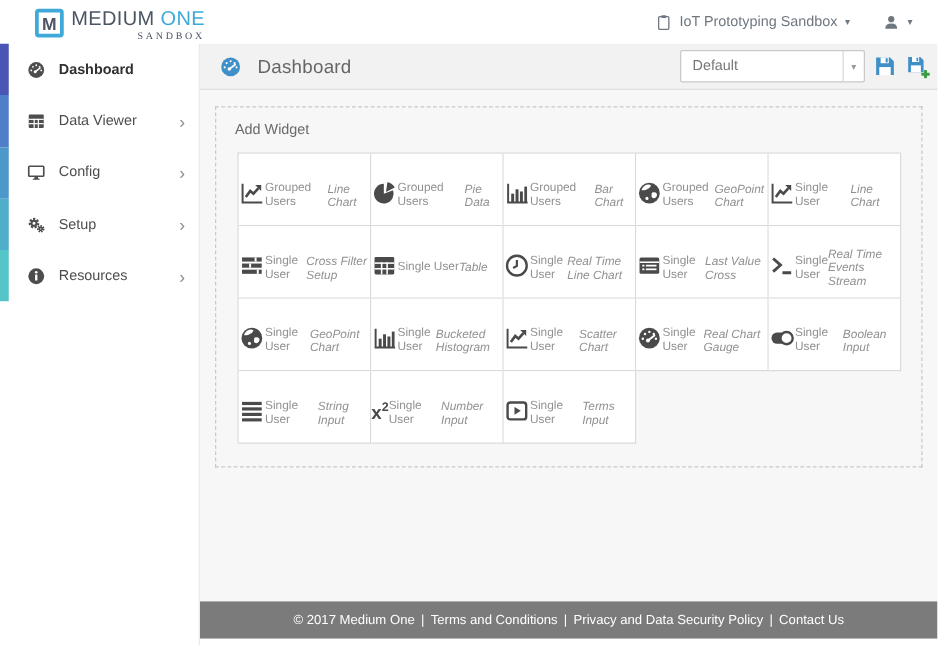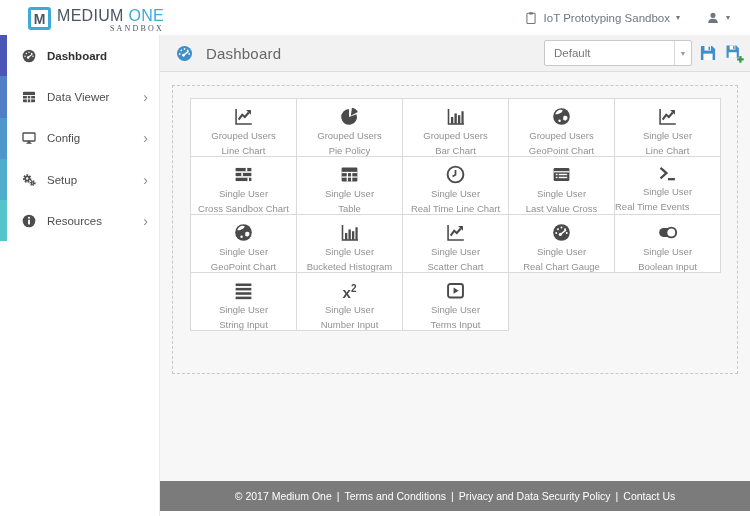--- a/index.html
+++ b/index.html
@@ -44,27 +44,27 @@
                 align-items:center; justify-content:center; font-size:8px; color:#999; }
   .save-btn { color:#3f8fc9; cursor:pointer; }
   .save-btn svg { width:20px; height:20px; display:block; }
 
   .page { flex:1; position:relative; background:#f7f7f7; }
   .panel { position:absolute; left:12px; top:13px; width:566px; height:289px; border:1px dashed #c9c9c9; }
   .panel-title { margin:12px 0 0 15px; font-size:11.5px; color:#6a6a6a; }
   .grid { margin:12px 0 0 17px; display:inline-grid; grid-template-columns:repeat(5,106px);
           border-left:1px solid #dadada; border-top:1px solid #dadada; }
   .cell { width:106px; height:58px; background:#fff; border-right:1px solid #dadada; border-bottom:1px solid #dadada;
-          display:flex; flex-direction:column; align-items:center; padding-top:6px; cursor:pointer; }
+          display:flex; flex-direction:row; align-items:center; padding-top:6px; cursor:pointer; }
   .w-icon { height:23px; display:flex; align-items:center; color:#4a4a4a; }
   .w-icon svg { width:21px; height:21px; display:block; }
   .supx { font-size:15px; font-weight:bold; color:#4a4a4a; line-height:19px; }
   .supx sup { font-size:10px; }
   .w-l1 { font-size:9.5px; color:#919191; margin-top:2px; }
-  .w-l2 { font-size:9.5px; color:#919191; margin-top:4px; }
+  .w-l2 { font-size:9.5px; color:#919191; margin-top:4px;font-style:italic; }
 
   .footer { height:30px; background:#7b7b7b; display:flex; align-items:center; justify-content:center;
             color:#fff; font-size:10.5px; gap:5px; }
   .footer .flink { cursor:pointer; }
   .bottom-strip { height:5px; background:#fff; }
 </style>
 </head>
 <body>
 
 <div class="app">
@@ -214,41 +214,42 @@
                 </g>
                 <rect x="15.7" y="18.2" width="8" height="2.8" rx="0.5" fill="#3b9c46"></rect>
                 <rect x="18.3" y="15.6" width="2.8" height="8" rx="0.5" fill="#3b9c46"></rect>
               </svg>
             </span>
         </div>
       </div>
 
       <div class="page">
         <section class="panel">
+          <div class="panel-title">Add Widget</div>
           <div class="grid" id="widget-grid">
               <div class="cell">
                 <span class="w-icon">
                   <svg viewBox="0 0 24 24">
                     <path d="M3.5 3.5 V20.5 H21.5" fill="none" stroke="currentColor" stroke-width="1.8"></path>
                     <path d="M6.5 15.5 L10.5 10 L13.5 12.5 L18 7.5" fill="none" stroke="currentColor" stroke-width="2.4"></path>
                     <path d="M15 4.5 L20.5 4.5 L20.5 10 Z" fill="currentColor"></path>
                   </svg>
                 </span>
                 <span class="w-l1">Grouped Users</span>
                 <span class="w-l2">Line Chart</span>
               </div>
               <div class="cell">
                 <span class="w-icon">
                   <svg viewBox="0 0 24 24" fill="currentColor">
                     <path d="M11.5 12.5 L11.5 3.5 A9 9 0 1 0 19.96 9.42 Z"></path>
                     <path d="M13.5 11 L14.75 2.09 A9 9 0 0 1 21.45 6.78 Z"></path>
                   </svg>
                 </span>
                 <span class="w-l1">Grouped Users</span>
-                <span class="w-l2">Pie Policy</span>
+                <span class="w-l2">Pie Data</span>
               </div>
               <div class="cell">
                 <span class="w-icon">
                   <svg viewBox="0 0 24 24">
                     <path d="M4 3.5 V20.5 H21.8" fill="none" stroke="currentColor" stroke-width="1.8"></path>
                     <g fill="currentColor">
                       <rect x="6.8" y="12.5" width="2.7" height="8"></rect>
                       <rect x="10.8" y="8.5" width="2.7" height="12"></rect>
                       <rect x="14.8" y="10.5" width="2.7" height="10"></rect>
                       <rect x="18.8" y="6" width="2.5" height="14.5"></rect>
@@ -290,21 +291,21 @@
                     <rect x="3" y="10.1" width="18" height="3.8"></rect>
                     <rect x="3" y="15.7" width="18" height="3.8"></rect>
                     <g fill="#fff">
                       <rect x="14.5" y="4.5" width="1.8" height="3.8"></rect>
                       <rect x="9.5" y="10.1" width="1.8" height="3.8"></rect>
                       <rect x="16.5" y="15.7" width="1.8" height="3.8"></rect>
                     </g>
                   </svg>
                 </span>
                 <span class="w-l1">Single User</span>
-                <span class="w-l2">Cross Sandbox Chart</span>
+                <span class="w-l2">Cross Filter Setup</span>
               </div>
               <div class="cell">
                 <span class="w-icon">
                   <svg viewBox="0 0 24 24">
                     <rect x="3" y="4" width="18" height="16" rx="1.2" fill="currentColor"></rect>
                     <g fill="#fff">
                       <rect x="3" y="9" width="18" height="1.4"></rect>
                       <rect x="3" y="14.2" width="18" height="1.4"></rect>
                       <rect x="8.8" y="9" width="1.4" height="11"></rect>
                       <rect x="13.8" y="9" width="1.4" height="11"></rect>

